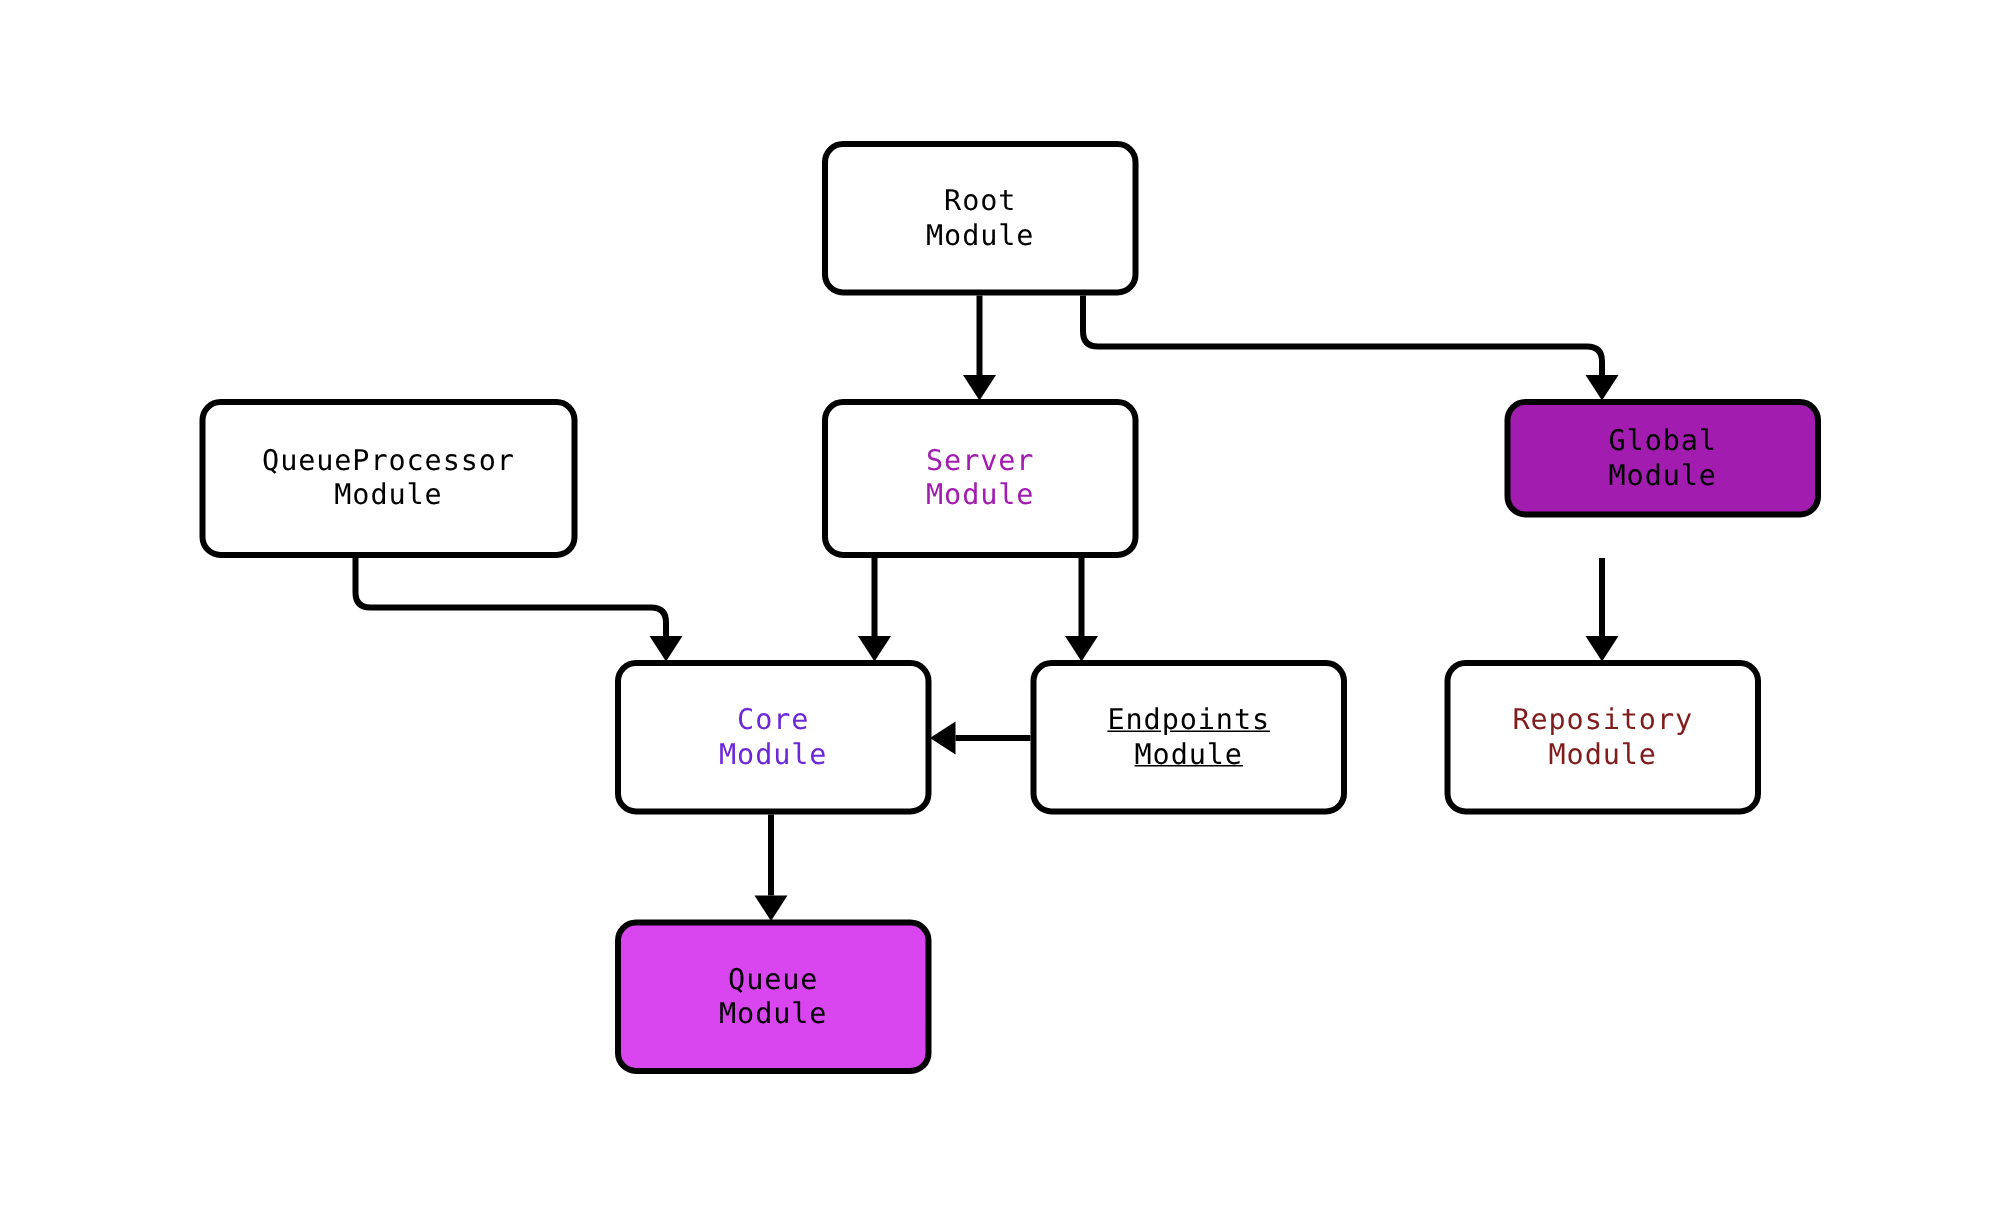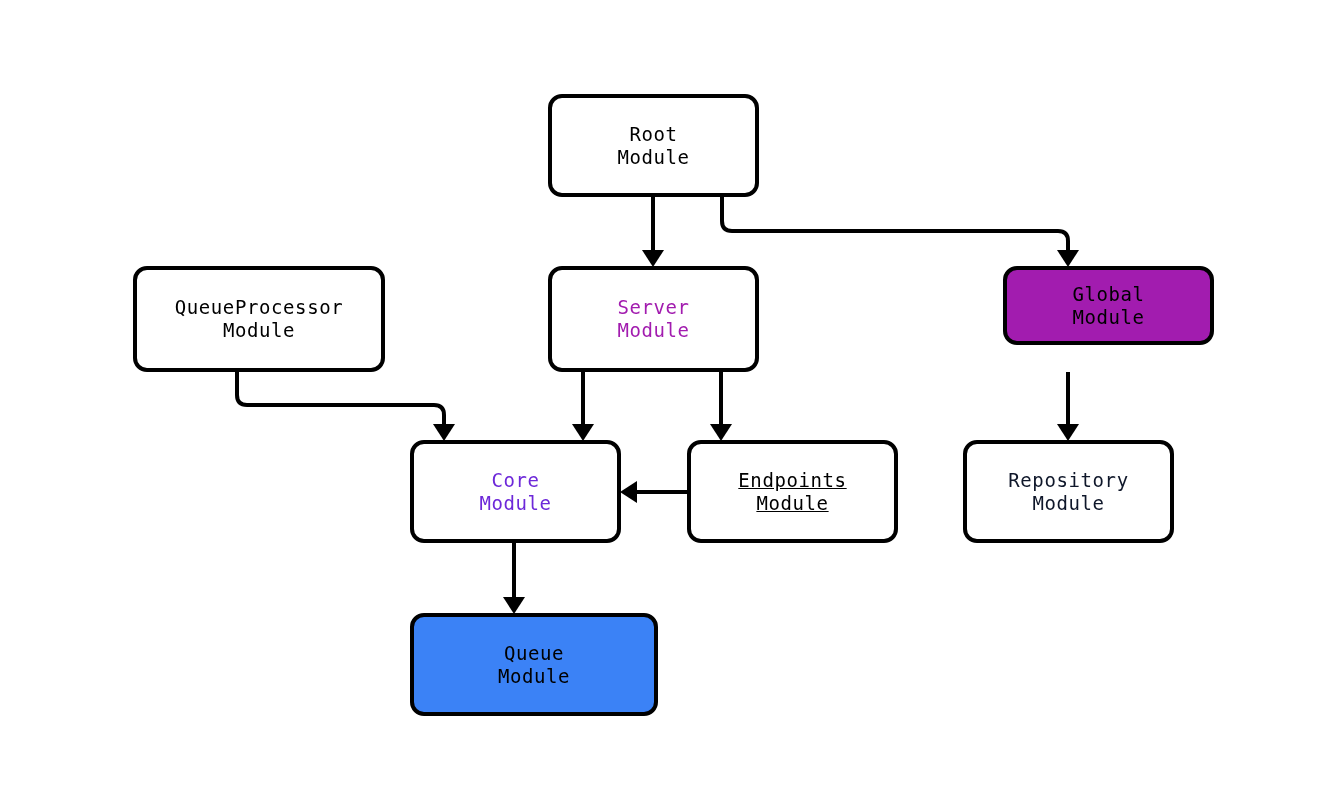--- a/index.html
+++ b/index.html
@@ -103,22 +103,22 @@
     <div class="node-label" style="color: #6d28d9;">Core
 Module</div>
   </div>
 
   <div class="node" style="left: 687px; top: 440px; width: 211px; height: 103px; border-color: rgb(0, 0, 0); background: rgb(255, 255, 255);">
     <div class="node-label" style="color: rgb(0, 0, 0); text-decoration: underline;">Endpoints
 Module</div>
   </div>
 
   <div class="node" style="left: 963px; top: 440px; width: 211px; height: 103px; border-color: rgb(0, 0, 0); background: rgb(255, 255, 255);">
-    <div class="node-label" style="color: #0f172a;">Repository
+    <div class="node-label" style="color: #7f1d1d;">Repository
 Module</div>
   </div>
 
-  <div class="node" style="left: 410px; top: 613px; width: 248px; height: 103px; border-color: rgb(0, 0, 0); background: #3b82f6;">
+  <div class="node" style="left: 410px; top: 613px; width: 211px; height: 103px; border-color: rgb(0, 0, 0); background: #d946ef;">
     <div class="node-label" style="color: rgb(0, 0, 0);">Queue
 Module</div>
   </div>
 
 </div>
 
 </body></html>

